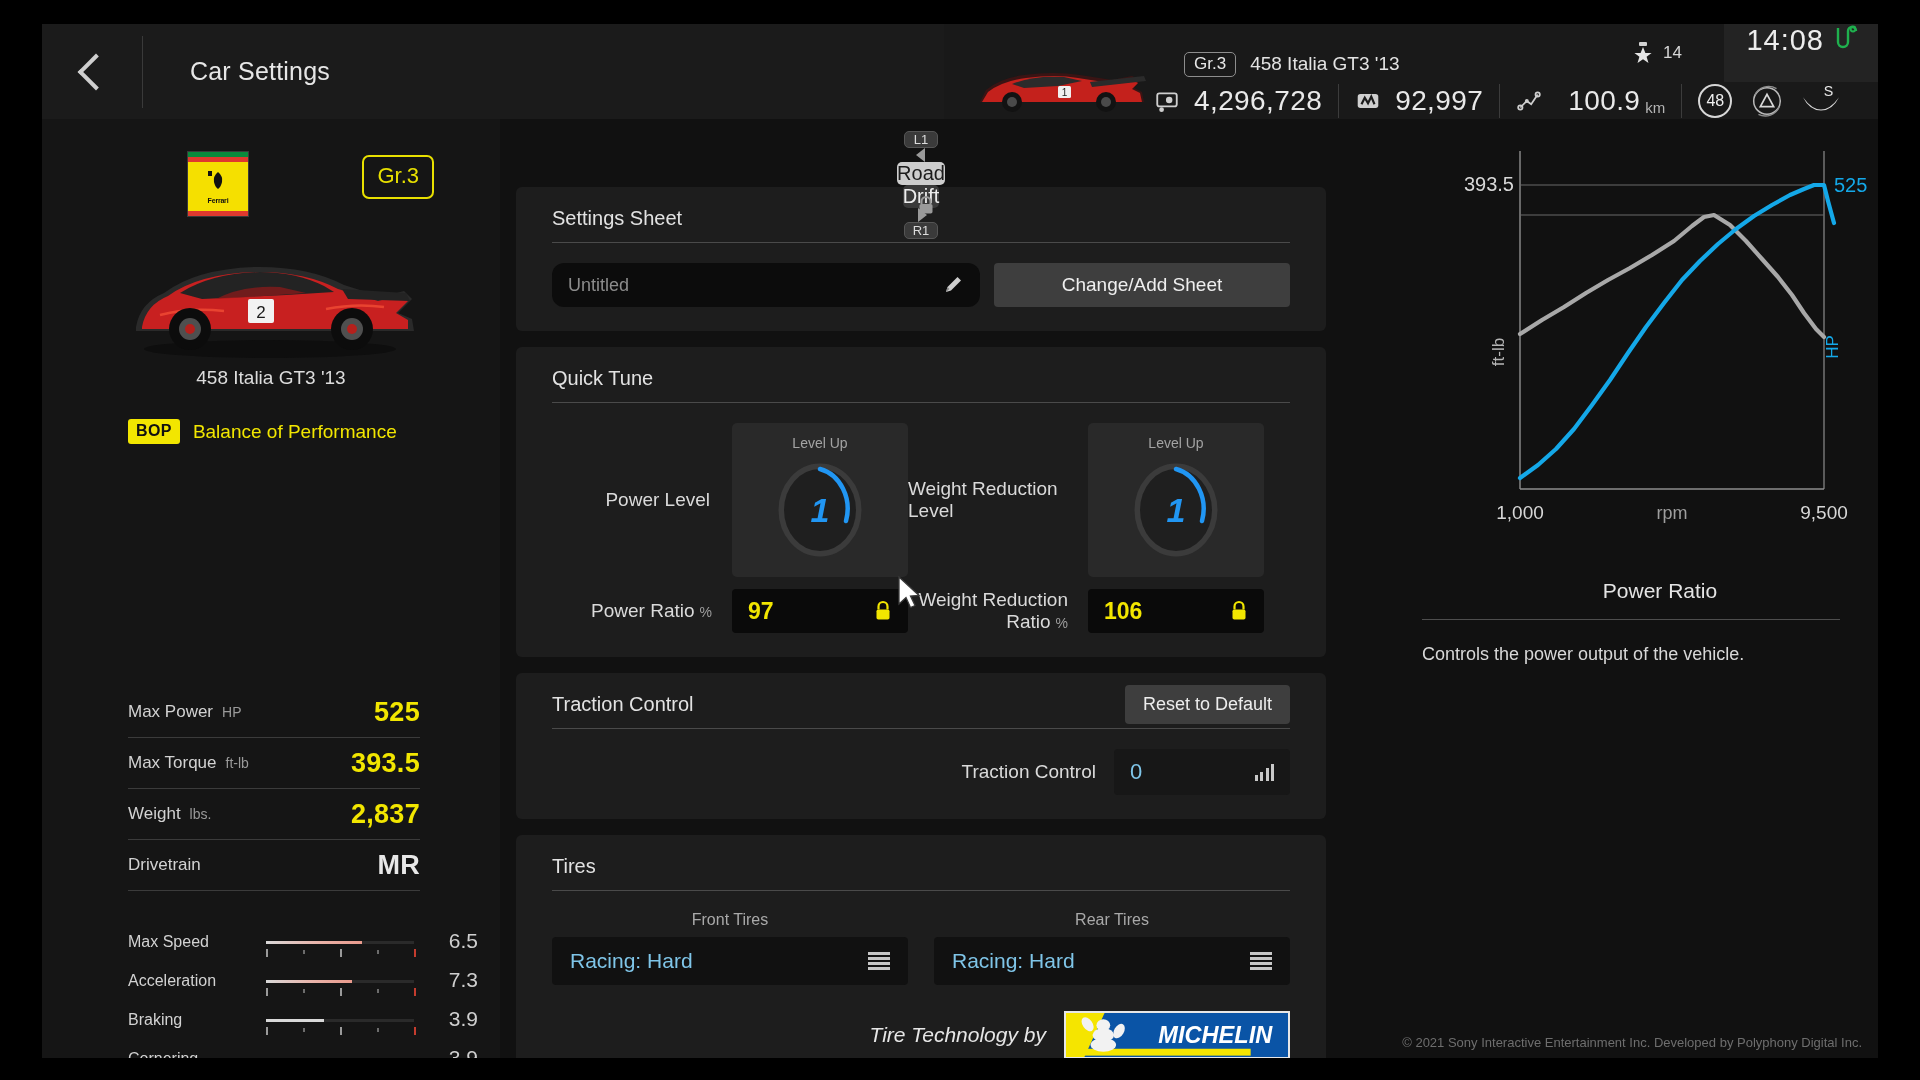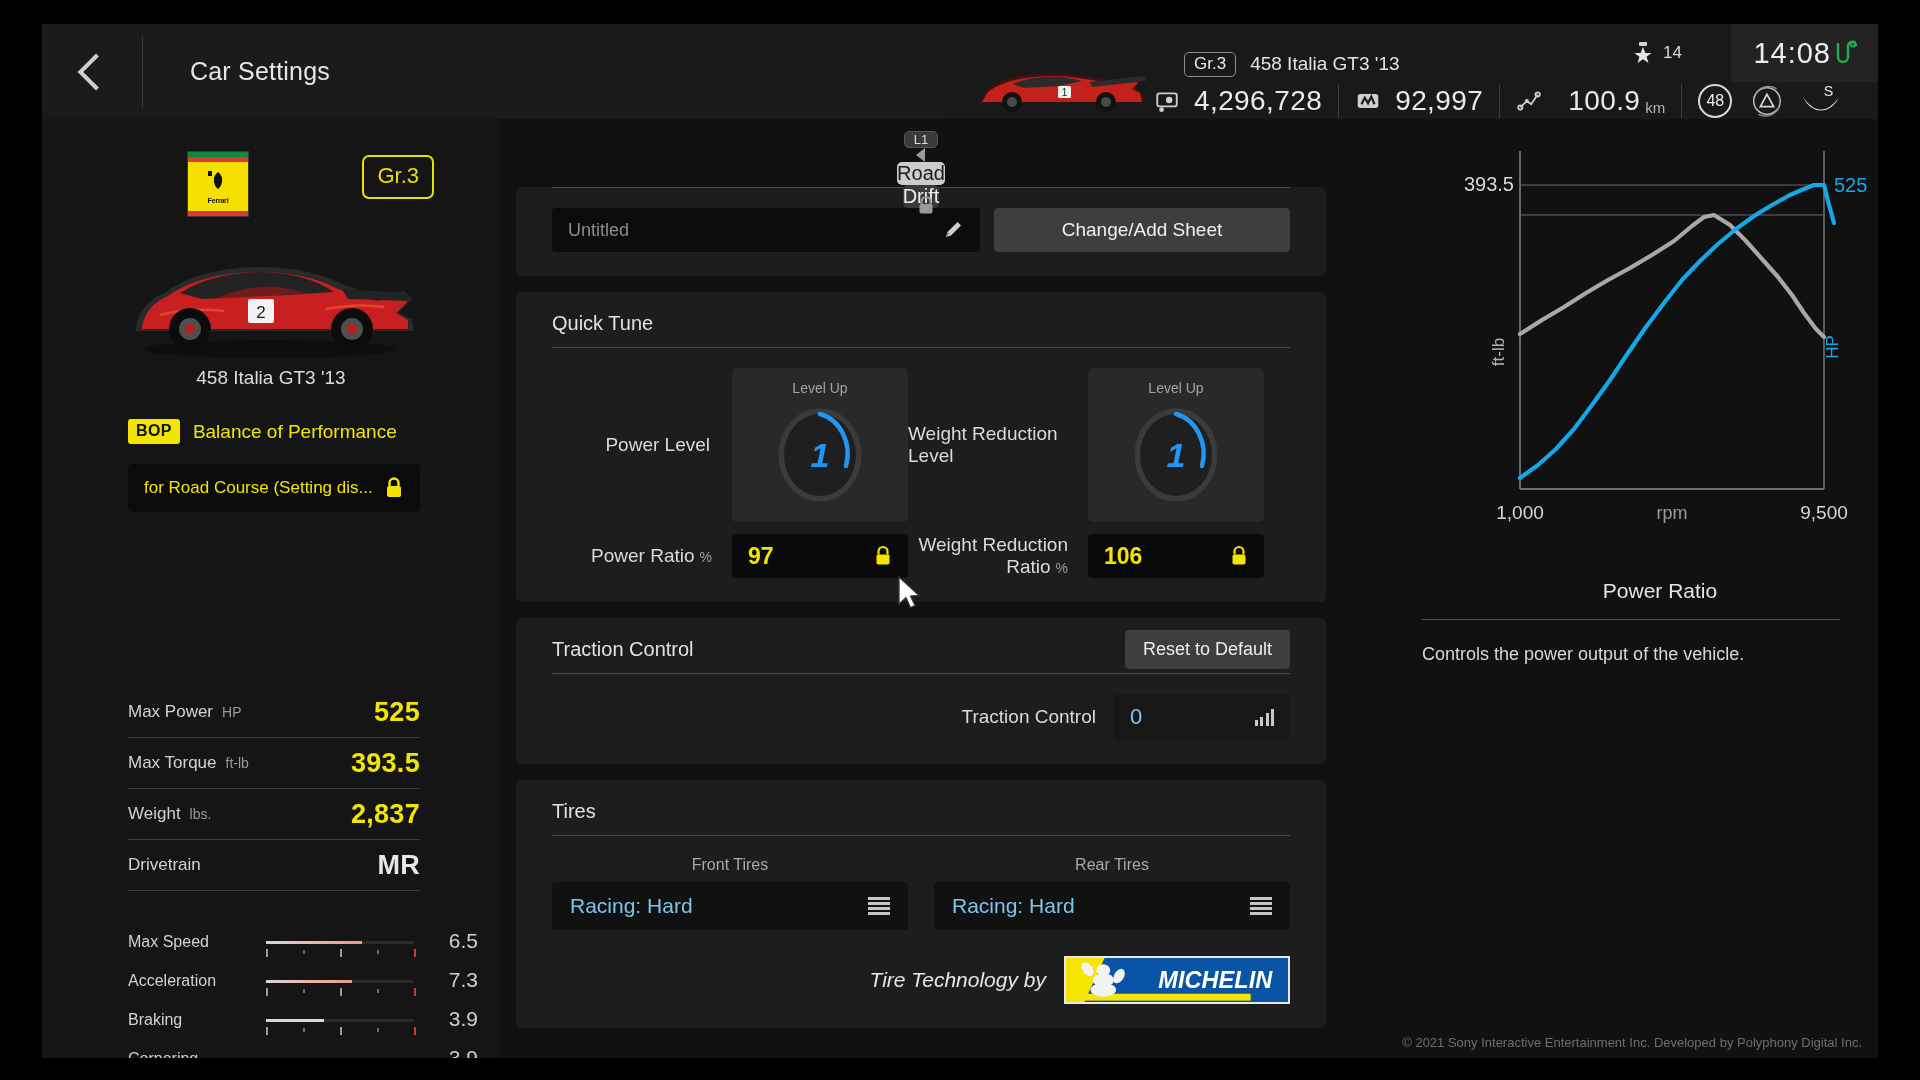--- a/index.html
+++ b/index.html
@@ -35,21 +35,21 @@
   .car-name { font-size:19px; color:#e3e3e3; }
   .stats-row { position:absolute; left:210px; top:58px; display:flex; align-items:center; height:38px; }
   .stats-row .sep { width:1px; height:34px; background:#3c3c3c; margin:0 16px; }
   .sicon { width:26px; height:26px; display:inline-block; }
   .snum { font-size:28px; color:#e9e9e9; letter-spacing:.4px; }
   .sunit { font-size:15px; color:#b5b5b5; margin-left:5px; align-self:flex-end; padding-bottom:4px; }
   .badge-ring { width:34px; height:34px; border-radius:50%; border:2.5px solid #d7d7d7;
                 display:flex; align-items:center; justify-content:center; font-size:16px; color:#efefef; }
 
   .clockbox { position:absolute; right:0; top:0; height:58px; background:#232323; display:flex;
-              align-items:center; padding:0 20px 0 22px; gap:1px; }
+              align-items:flex-start; padding:0 20px 0 22px; gap:8px; }
   .clock { font-size:29px; color:#ededed; letter-spacing:1px; }
   .star-row { position:absolute; right:196px; top:0; height:58px; display:flex; align-items:center; gap:10px; }
   .star-num { font-size:17px; color:#d6d6d6; }
 
   
   .sidebar { position:absolute; left:0; top:95px; width:458px; height:939px; background:#151515; }
   .flag { position:absolute; left:145px; top:32px; width:62px; height:66px; background:#111;
           border:1px solid #3a3a3a; display:flex; flex-direction:column; overflow:hidden; }
   .flag .band { height:5px; }
   .ferrari-box { flex:1; background:#f5e000; display:flex; align-items:center; justify-content:center;
@@ -107,21 +107,21 @@
           background-image:radial-gradient(rgba(255,255,255,.035) .5px, transparent .5px);
           background-size:4px 4px; }
   .card-head { display:flex; align-items:center; padding:20px 36px 12px 36px; position:relative; }
   .card-title { font-size:20px; color:#e2e2e2; }
   .card-rule { height:1px; background:#4a4a4a; margin:0 36px; }
   .reset-btn { position:absolute; right:36px; top:12px; background:#3e3e3e; border-radius:4px;
                font-size:18px; color:#ededed; padding:9px 18px; }
   .card-body { padding:20px 36px 24px 36px; }
 
   .sheet-row { display:flex; gap:14px; }
-  .sheet-input { flex:1; height:44px; background:#0c0c0c; border-radius:4px; display:flex; align-items:center;
+  .sheet-input { flex:1; height:44px; background:#0c0c0c; border-radius:12px; display:flex; align-items:center;
                  padding:8px 16px; }
   .sheet-input .ph { font-size:18px; color:#8c8c8c; flex:1; }
   .sheet-btn { width:296px; height:44px; background:#3e3e3e; border-radius:4px; display:flex;
                align-items:center; justify-content:center; font-size:19px; color:#efefef; }
 
   .qt-row { display:flex; align-items:stretch; }
   .qt-label { display:flex; align-items:center; justify-content:flex-end; font-size:19px; color:#dadada;
               padding-right:22px; }
   .dial-cell { width:176px; background:#292929; border-radius:5px; padding:12px 0 16px;
                display:flex; flex-direction:column; align-items:center; }
@@ -291,27 +291,20 @@
         <circle cx="232" cy="88" r="5" fill="#b5201c"></circle>
     </svg>
 
     <div class="car-title">458 Italia GT3 '13</div>
 
     <div class="bop-head">
       <span class="bop-tag">BOP</span>
       <span class="bop-label">Balance of Performance</span>
     </div>
 
-    <div class="bop-row">
-      <span class="txt">for Road Course (Setting dis...</span>
-      <svg width="20" height="24" viewBox="0 0 20 24">
-        <path d="M5.5 10 V7 A4.5 4.5 0 0 1 14.5 7 V10" fill="none" stroke="#f2e600" stroke-width="2.4"></path>
-        <rect x="3" y="10" width="14" height="11" rx="2" fill="#f2e600"></rect>
-      </svg>
-    </div>
 
     <div class="stat-list">
       <div class="stat-row">
         <span class="stat-name">Max Power</span>
         <span class="stat-unit">HP</span>
         <span class="stat-val">525</span>
       </div>
       <div class="stat-row">
         <span class="stat-name">Max Torque</span>
         <span class="stat-unit">ft-lb</span>
@@ -395,20 +388,23 @@
           <path d="M4.5 9 V6.5 A4 4 0 0 1 13.5 6.5 V9" fill="none" stroke="#9a9a9a" stroke-width="2"></path>
           <rect x="2.5" y="9" width="13" height="9.5" rx="1.8" fill="#9a9a9a"></rect>
         </svg>
         <span>Drift</span>
       </div>
       <div class="arrow-r"></div>
       <div class="lr-key">R1</div>
     </div>
 
     <div class="card">
+      <div class="card-head">
+        <span class="card-title">Settings Sheet</span>
+      </div>
       <div class="card-rule"></div>
       <div class="card-body">
         <div class="sheet-row">
           <div class="sheet-input">
             <span class="ph">Untitled</span>
             <svg width="22" height="22" viewBox="0 0 22 22">
               <path d="M4 18 L5.5 13 L15.5 3 L19 6.5 L9 16.5 Z" fill="#cfcfcf"></path>
               <path d="M4 18 L5.5 13 L7.5 15 Z" fill="#8a8a8a"></path>
             </svg>
           </div>

